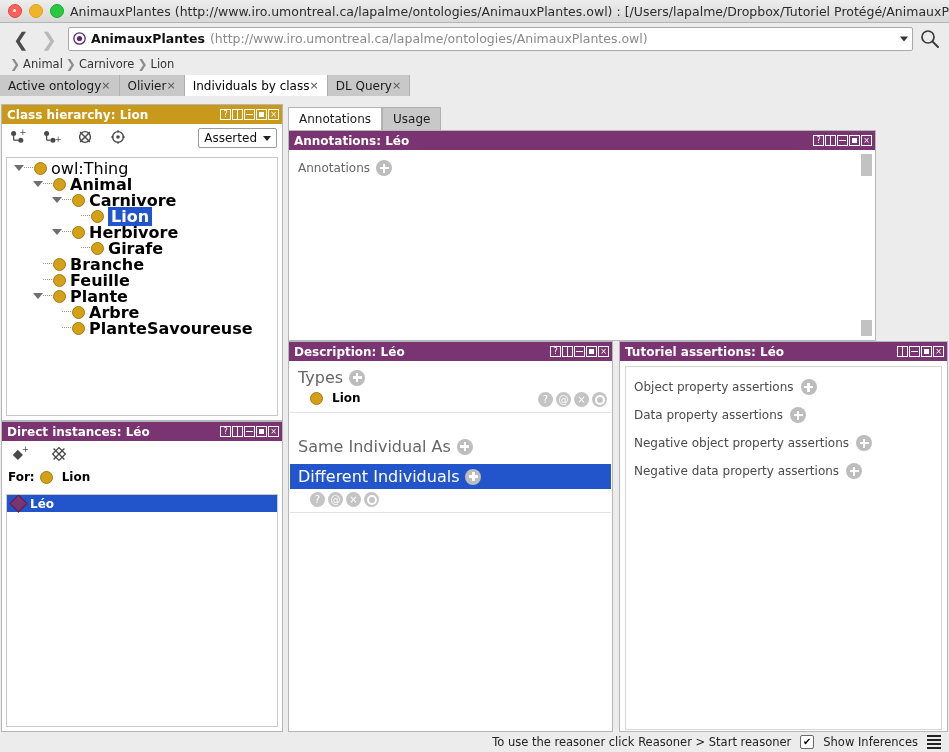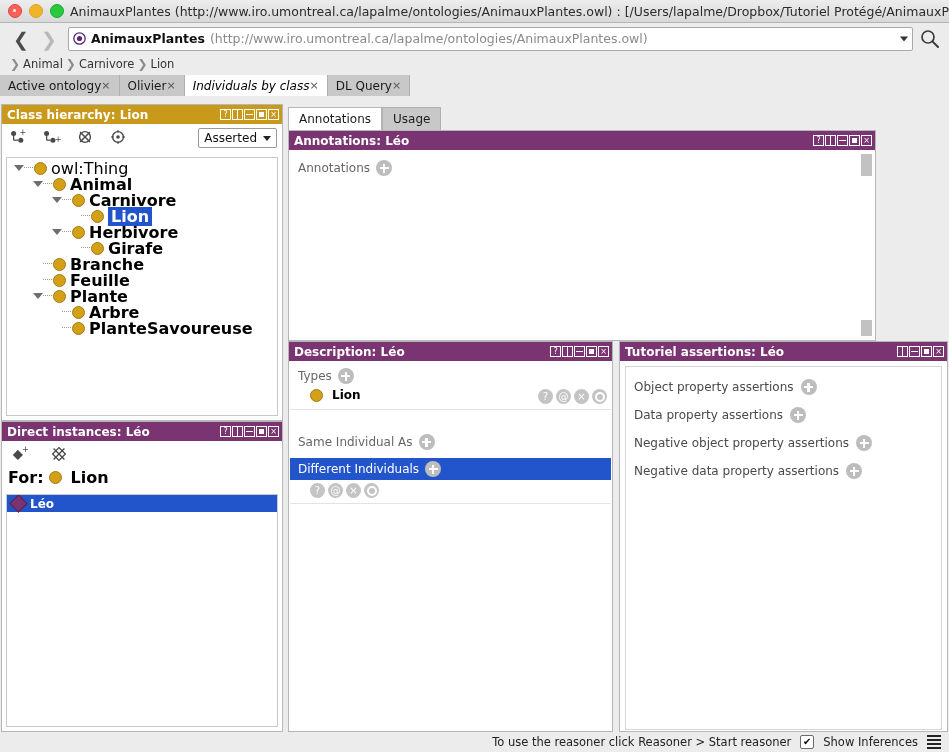--- a/index.html
+++ b/index.html
@@ -64,21 +64,21 @@
   
   .tabbar{
     height:22px;display:flex;align-items:flex-end;background:#ececec;
     padding-left:0px;
   }
   .tab{
     height:21px;display:flex;align-items:center;
     padding:0 8px;font-size:12px;background:#c8c8c8;color:#1a1a1a;
     border-right:1px solid #b0b0b0;
   }
-  .tab.active{background:#fff;color:#000;font-style:italic;}
+  .tab.active{background:#fff;color:#000;}
   .tab .x{color:#555;font-size:11px;}
 
   
   .panel{position:absolute;background:#fff;border:1px solid #b6b6b6;box-sizing:border-box;}
   .ph{
     height:19px;display:flex;align-items:center;justify-content:space-between;
     padding:0 3px 0 5px;color:#fff;font-weight:bold;font-size:12px;
     box-sizing:border-box;
   }
   .ph.gold{background:#c8991b;}
@@ -121,21 +121,21 @@
   .tri{width:0;height:0;border-left:5px solid transparent;border-right:5px solid transparent;border-top:6px solid #6e6e6e;}
   .dots{flex:0 0 auto;height:1px;border-top:1px dotted #9a9a9a;width:9px;margin-right:1px;}
   .cdot{width:11px;height:11px;border-radius:50%;background:#d4a017;border:1px solid #a37c0d;flex:0 0 auto;margin-right:4px;}
   .tlabel{font-weight:bold;white-space:nowrap;}
   .tlabel.plain{font-weight:normal;}
   .tlabel.sel{background:#2255cc;color:#fff;padding:0 3px;}
 
   
   #direct-instances{left:1px;top:421px;width:282px;height:311px;}
   .di-toolbar{height:26px;display:flex;align-items:center;padding:0 10px;gap:20px;background:#fff;}
-  .di-for{height:20px;display:flex;align-items:center;padding:0 6px;gap:5px;font-size:16px;font-weight:bold;}
+  .di-for{height:20px;display:flex;align-items:center;padding:0 6px;gap:5px;font-size:12px;font-weight:bold;}
   .di-list{position:absolute;left:4px;right:4px;top:72px;bottom:4px;border:1px solid #c9c9c9;background:#fff;overflow:hidden;}
   .di-row{height:17px;display:flex;align-items:center;gap:5px;padding:0 5px;font-size:12px;font-weight:bold;}
   .di-row.sel{background:#2255cc;color:#fff;}
   .idia{width:11px;height:11px;background:#7b3472;transform:rotate(45deg);flex:0 0 auto;border:1px solid #552350;}
 
   
   #annotations-panel{left:288px;top:130px;width:588px;height:211px;}
   .ann-tabs{position:absolute;left:288px;top:107px;height:23px;display:flex;align-items:flex-end;}
   .atab{
     height:22px;padding:0 10px;display:flex;align-items:center;font-size:12px;
@@ -149,21 +149,21 @@
     display:flex;align-items:center;justify-content:center;flex:0 0 auto;
   }
   .plus:before{content:"";position:absolute;width:9px;height:2.4px;background:#fff;}
   .plus:after{content:"";position:absolute;width:2.4px;height:9px;background:#fff;}
   .plus{position:relative;}
   .sb-thumb{position:absolute;right:2px;width:11px;background:#c2c2c2;}
 
   
   #description-panel{left:288px;top:341px;width:325px;height:391px;}
   .desc-body{position:absolute;left:1px;right:1px;top:20px;bottom:1px;background:#fff;overflow:hidden;}
-  .sec-head{display:flex;align-items:center;gap:6px;padding:6px 0 2px 8px;font-size:12px;color:#666;}
+  .sec-head{display:flex;align-items:center;gap:6px;padding:6px 0 2px 8px;font-size:16px;color:#666;}
   .sec-head.selected{background:#2255cc;color:#fff;padding:3px 0 3px 8px;margin-top:6px;}
   .sec-row{
     display:flex;align-items:flex-start;padding:2px 4px 3px 20px;
     border-bottom:1px solid #e3e3e3;min-height:18px;position:relative;
   }
   .sec-row-main{display:flex;align-items:flex-start;gap:5px;flex:1;}
   .sec-row-text{font-weight:bold;font-size:12px;line-height:14px;}
   .row-actions{display:flex;gap:3px;align-items:center;padding-top:1px;}
   .act{
     width:15px;height:15px;border-radius:50%;background:#c4c4c4;color:#fff;

